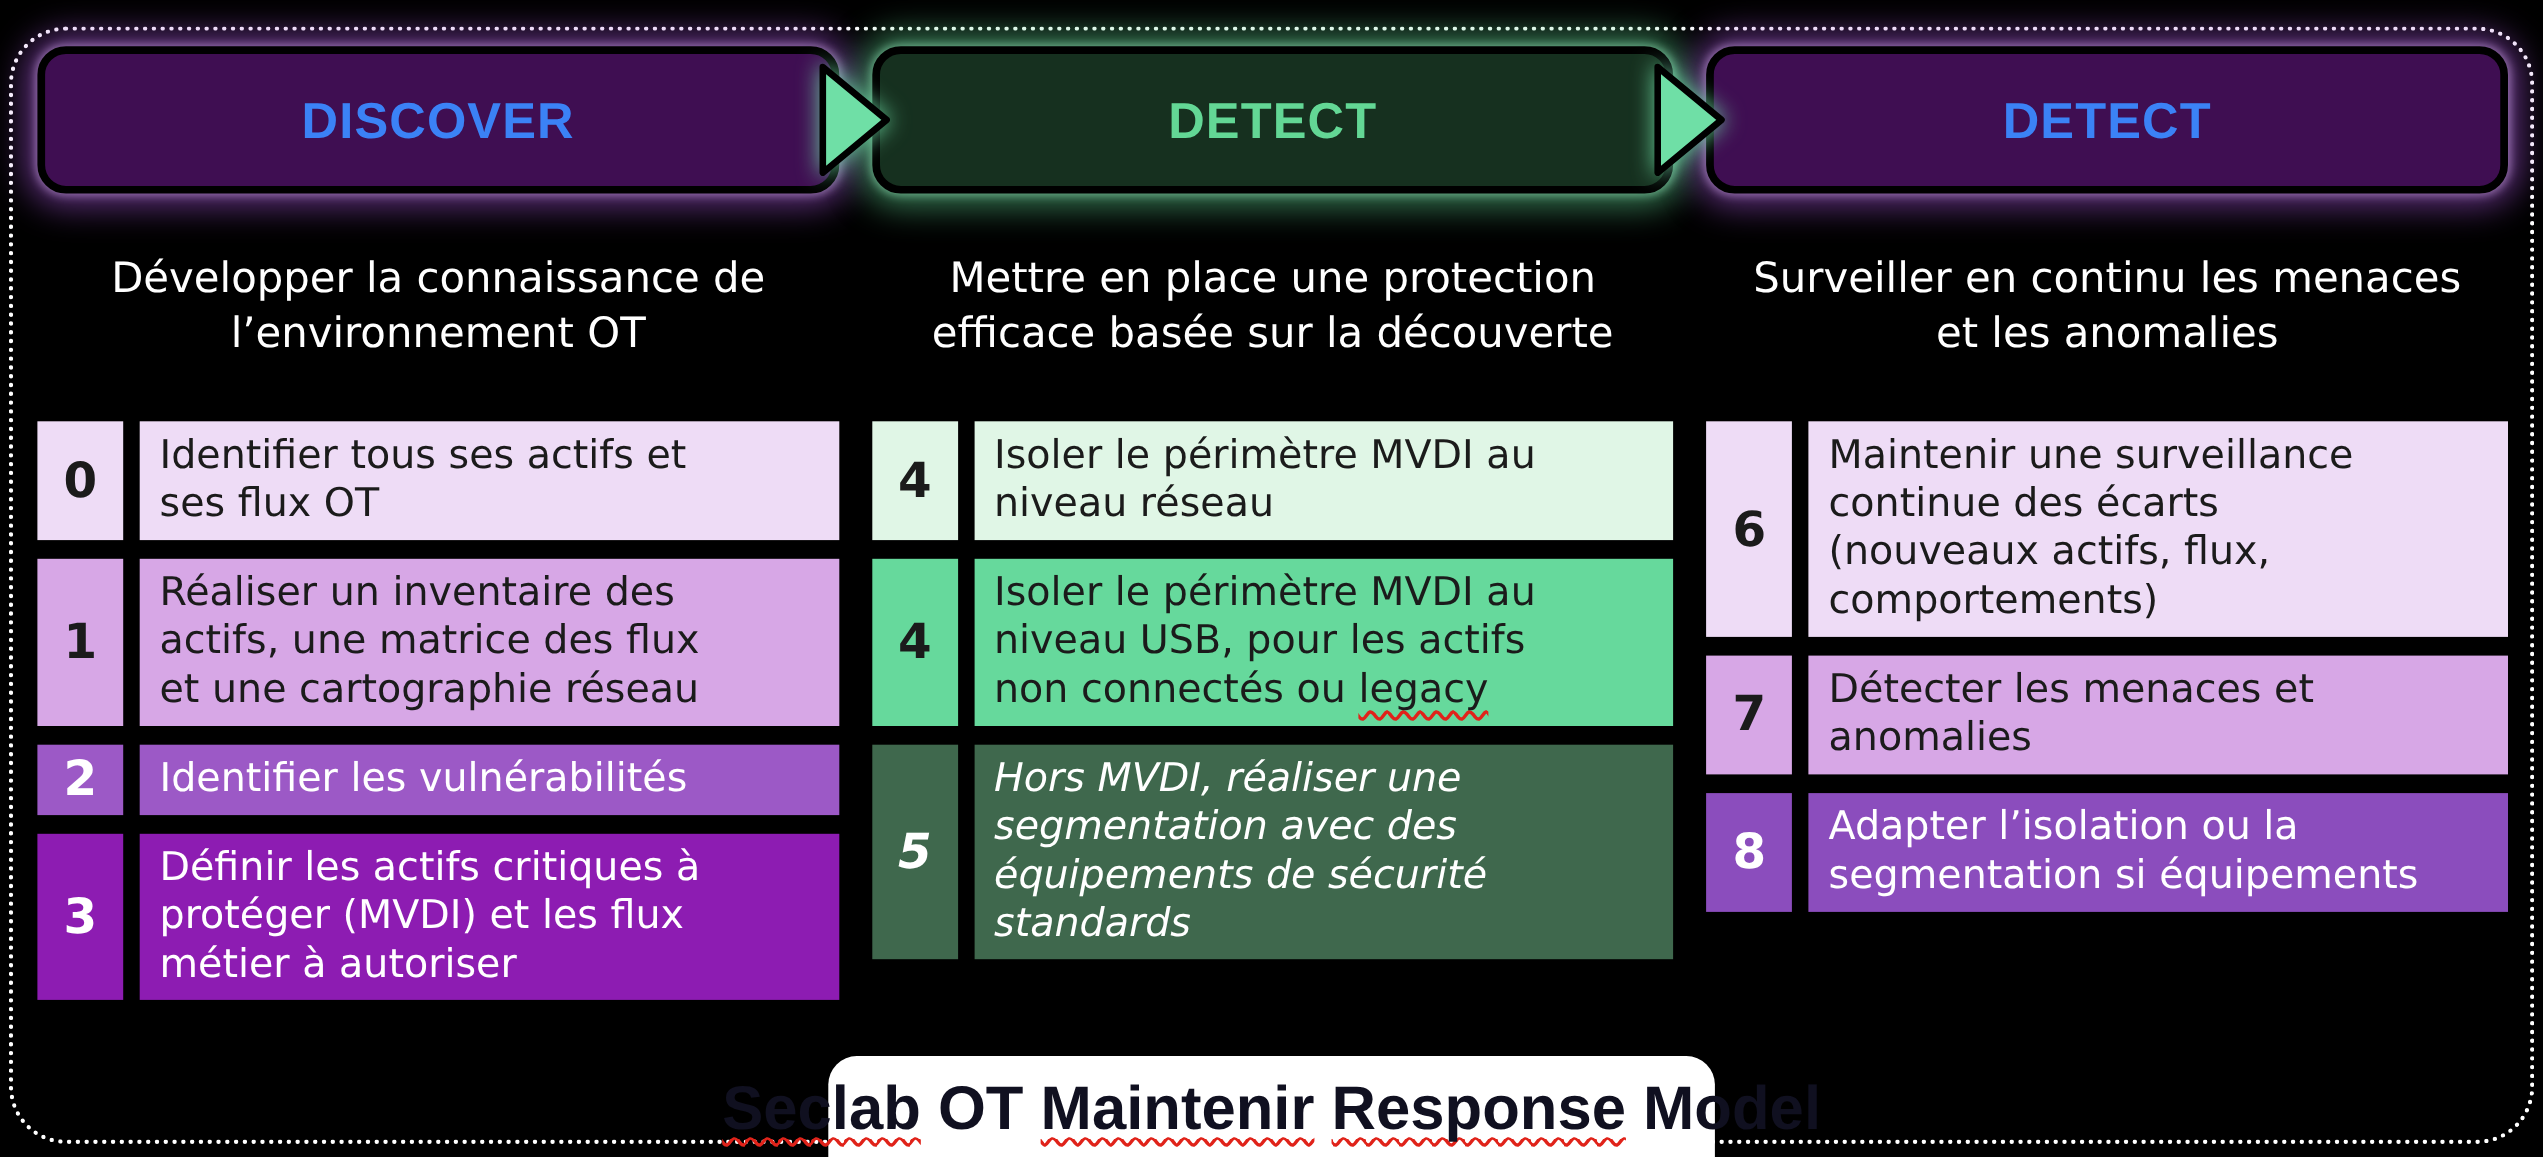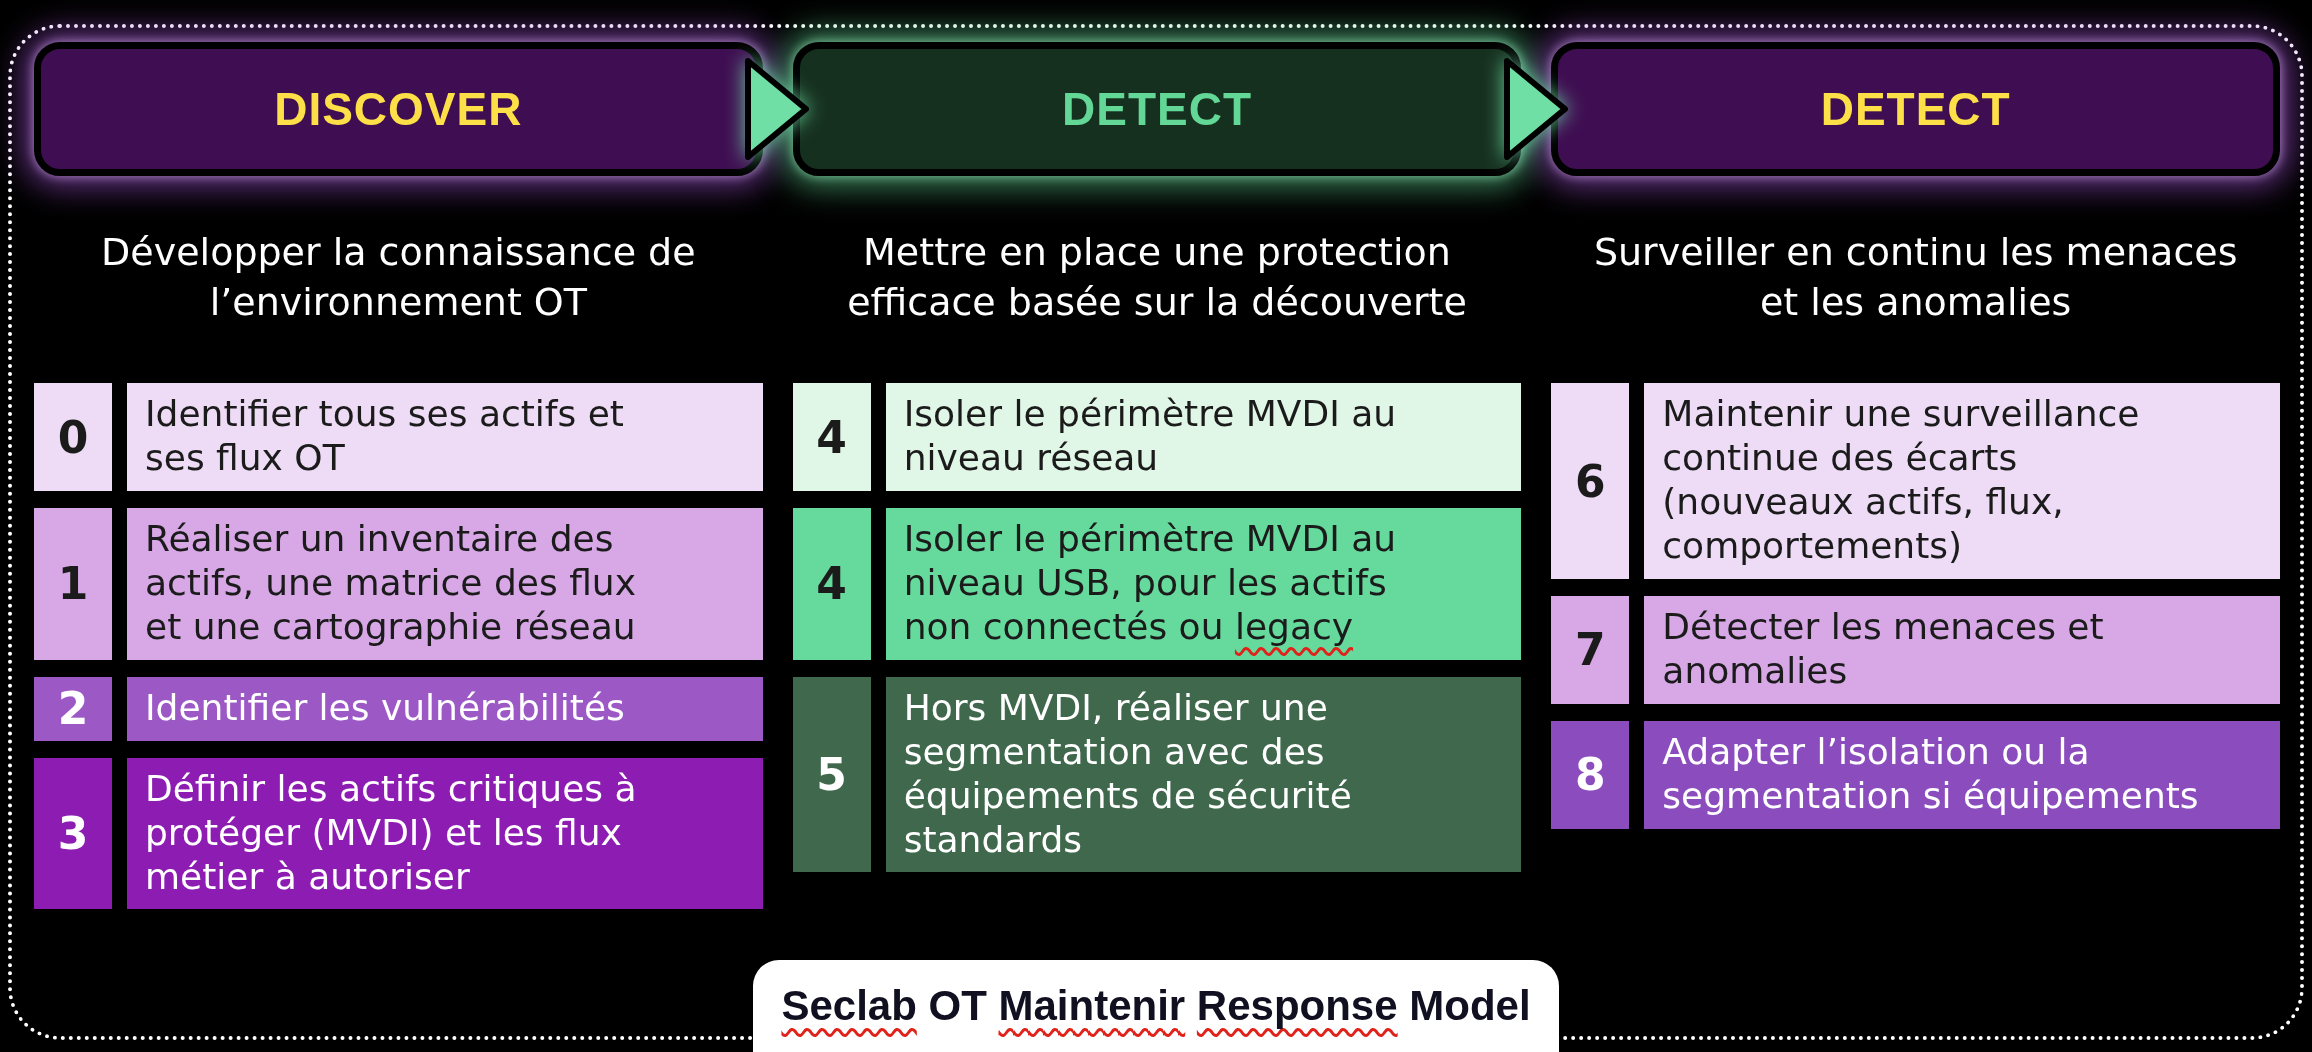--- a/index.html
+++ b/index.html
@@ -24,21 +24,21 @@
   
   .header-row{position:relative;}
   .phase-box{
     height:134px;box-sizing:border-box;
     border:7px solid #000;border-radius:26px;
     display:flex;align-items:center;justify-content:center;
     font-family:"Liberation Sans",sans-serif;
     font-weight:bold;font-size:46px;letter-spacing:1px;
   }
   .phase-purple{
-    background:#3f0e52;color:#fde047;
+    background:#3f0e52;color:#3b82f6;
     box-shadow:0 0 8px 2px rgba(230,190,255,.45),0 0 30px 12px rgba(168,85,221,.55);
   }
   .phase-green{
     background:#16301f;color:#63d795;
     box-shadow:0 0 8px 2px rgba(170,255,210,.45),0 0 30px 12px rgba(99,215,149,.55);
   }
   .flow-arrow{
     position:absolute;top:50%;transform:translateY(-50%);
     z-index:3;
     filter:drop-shadow(0 0 10px rgba(111,223,166,.9));
@@ -65,40 +65,40 @@
     flex:1;padding:9px 18px 11px;
     font-size:36px;line-height:1.22;white-space:pre-line;
   }
   .tone-lav-light  .step-num,.tone-lav-light  .step-text{background:#eedcf6;color:#1b1b1b;}
   .tone-lav        .step-num,.tone-lav        .step-text{background:#d7a7e6;color:#1b1b1b;}
   .tone-purple-mid .step-num,.tone-purple-mid .step-text{background:#9c59c6;color:#ffffff;}
   .tone-purple-viv .step-num,.tone-purple-viv .step-text{background:#8d1cb2;color:#ffffff;}
   .tone-purple-med .step-num,.tone-purple-med .step-text{background:#8b4dbd;color:#ffffff;}
   .tone-mint-light .step-num,.tone-mint-light .step-text{background:#e0f6e6;color:#1b1b1b;}
   .tone-mint       .step-num,.tone-mint       .step-text{background:#66d99c;color:#1b1b1b;}
-  .tone-green-dark .step-num,.tone-green-dark .step-text{background:#3f684d;color:#ffffff;}
+  .tone-green-dark .step-num,.tone-green-dark .step-text{background:#3f684d;color:#ffffff;font-style:italic;}
 
   .misspell{
     text-decoration-line:underline;
     text-decoration-style:wavy;
     text-decoration-color:#e0231a;
     text-decoration-thickness:3px;
     text-underline-offset:8px;
     text-decoration-skip-ink:none;
   }
 
   
   .footer-box{
     position:absolute;bottom:0;left:50%;transform:translateX(-50%);
     width:806px;height:92px;
     background:#ffffff;border-radius:26px 26px 0 0;
     display:flex;align-items:center;justify-content:center;
     z-index:5;
     font-family:"Liberation Sans",sans-serif;
-    font-weight:bold;font-size:42px;color:#101020;
+    font-weight:bold;font-size:56px;color:#101020;
     white-space:pre;
   }
 </style>
 </head>
 <body>
 
 <div class="stage">
 
   <div class="dotted-frame"></div>
 

